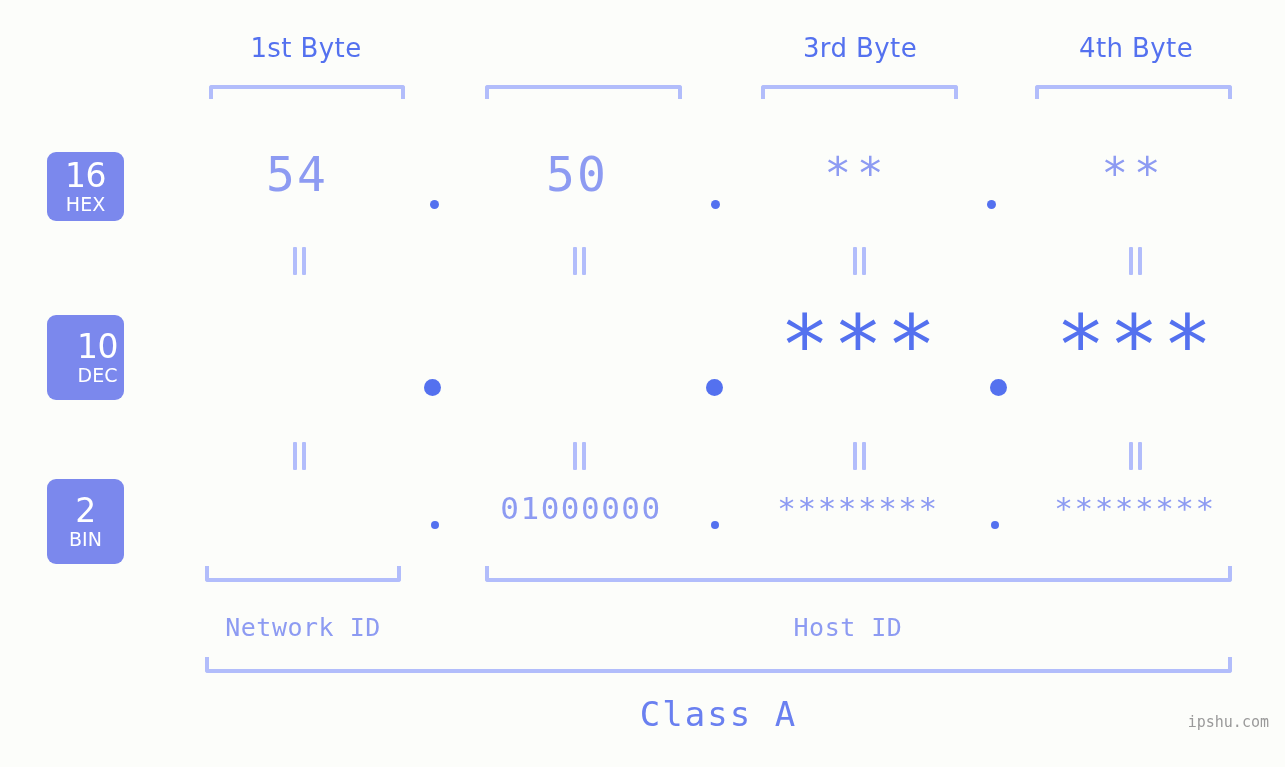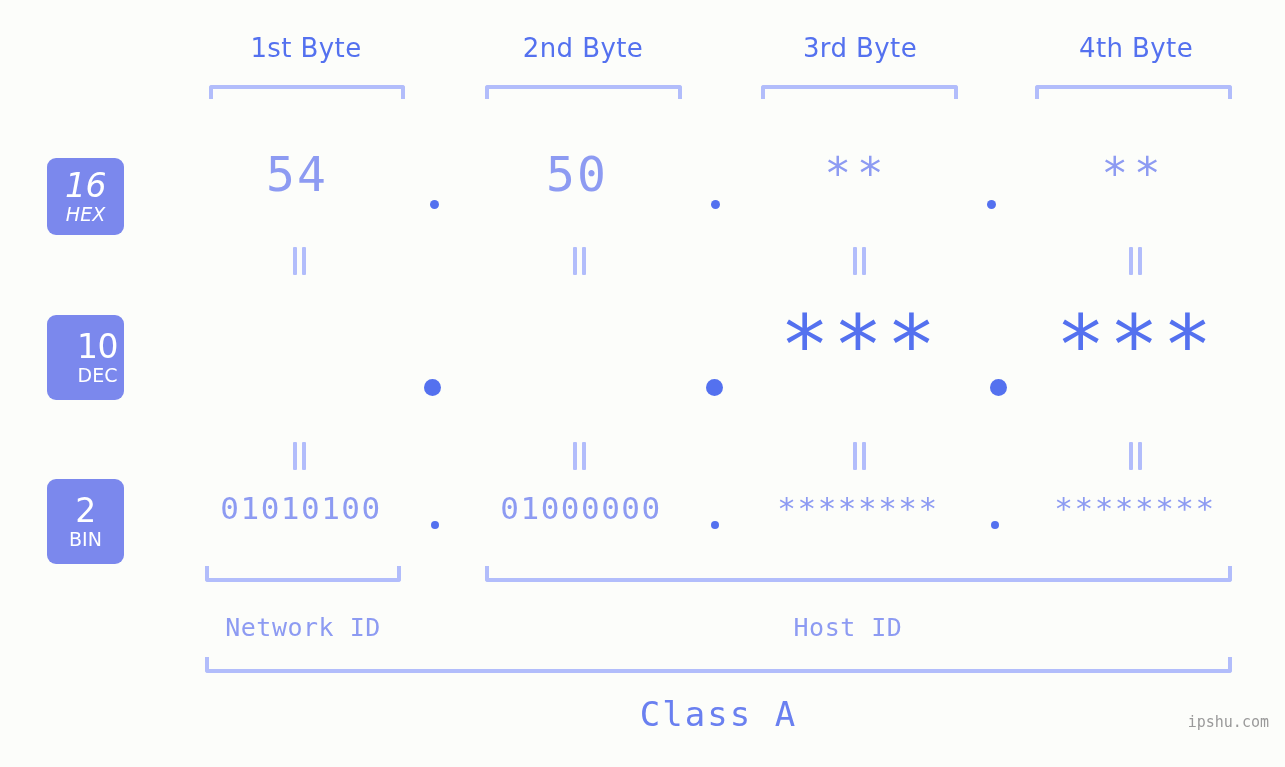--- a/index.html
+++ b/index.html
@@ -188,30 +188,29 @@
     letter-spacing: 0px;
     white-space: nowrap;
   }
 </style>
 </head>
 <body>
 
 <div id="stage">
 
   <div class="byte-header" style="left:186px;">1st Byte</div>
-  <div class="byte-header" style="left:463px;">2nd Byte</div>
   <div class="byte-header" style="left:740px;">3rd Byte</div>
   <div class="byte-header" style="left:1016px;">4th Byte</div>
 
   <div class="bracket-top" style="left:209px; top:85px; width:196px;"></div>
   <div class="bracket-top" style="left:485px; top:85px; width:197px;"></div>
   <div class="bracket-top" style="left:761px; top:85px; width:197px;"></div>
   <div class="bracket-top" style="left:1035px; top:85px; width:197px;"></div>
 
-  <div class="base-badge" style="top:158px; height:77px;font-style:italic;">
+  <div class="base-badge" style="top:152px; height:69px;">
     <span class="num">16</span>
     <span class="lbl">HEX</span>
   </div>
 
   <div class="base-badge" style="top:315px; height:85px;padding-left:24px;">
     <span class="num">10</span>
     <span class="lbl">DEC</span>
   </div>
 
   <div class="base-badge" style="top:479px; height:85px;">
@@ -262,21 +261,20 @@
   </div>
   <div class="eqmark" style="left:851px; top:442px;">
     <span class="a"></span>
       <span class="b"></span>
   </div>
   <div class="eqmark" style="left:1127px; top:442px;">
     <span class="a"></span>
       <span class="b"></span>
   </div>
 
-  <div class="cell bin-val" style="left:181px;">01010100</div>
   <div class="cell bin-val" style="left:461px;">01000000</div>
   <div class="cell bin-val masked" style="left:738px;">********</div>
   <div class="cell bin-val masked" style="left:1015px;">********</div>
 
   <div class="sep-dot tiny" style="left:431px; top:521px;"></div>
   <div class="sep-dot tiny" style="left:711px; top:521px;"></div>
   <div class="sep-dot tiny" style="left:991px; top:521px;"></div>
 
   <div class="bracket-bottom" style="left:205px; top:566px; width:196px;"></div>
   <div class="bracket-bottom" style="left:485px; top:566px; width:747px;"></div>

